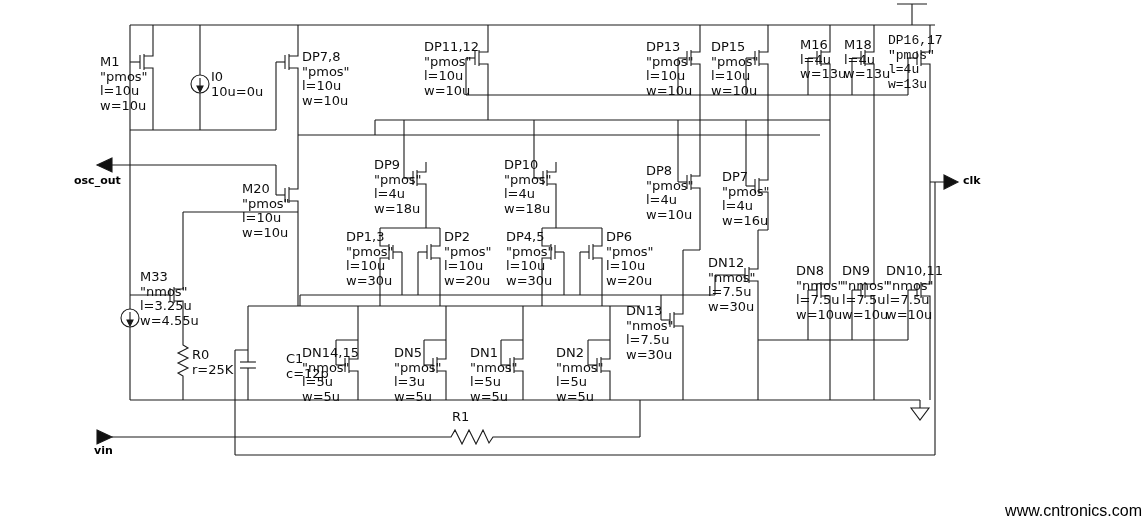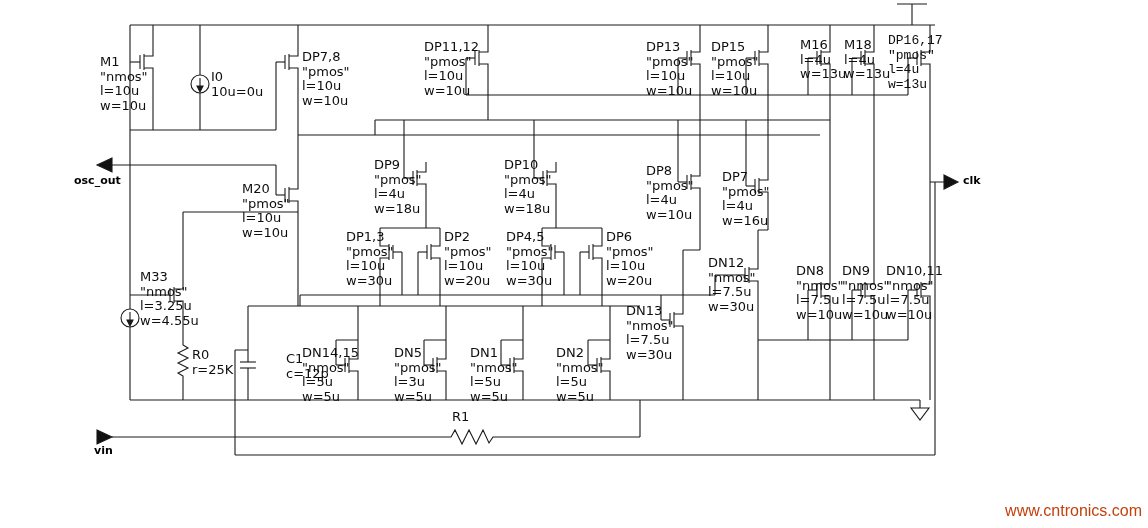--- a/index.html
+++ b/index.html
@@ -16,21 +16,21 @@
   .portlbl{
     position:absolute;font-size:11px;font-weight:bold;color:#000;z-index:3;
     font-family:"DejaVu Sans", sans-serif;
   }
   .caption{
     position:absolute;left:0;top:482px;width:100%;text-align:center;
     font-size:21px;font-weight:bold;color:#000;letter-spacing:2px;z-index:3;
     font-family:"DejaVu Sans", sans-serif;
   }
   .watermark{
-    position:absolute;right:6px;top:502px;font-size:16px;color:#c2410c;z-index:3;
+    position:absolute;right:6px;top:502px;font-size:16px;color:#000000;z-index:3;
     font-family:"Liberation Sans", sans-serif;
   }
 </style>
 </head>
 <body>
 
 <div class="stage">
 
   <svg width="1148" height="528" viewBox="0 0 1148 528">
     <defs>
@@ -106,21 +106,21 @@
       <polyline points="445,437 451,437 455,430 462,444 469,430 476,444 483,430 489,443 493,437 495,437"></polyline>
 
       <polygon points="911,408 929,408 920,420" fill="#ffffff"></polygon>
       <polygon points="112,158 97,165 112,172" fill="#111111"></polygon>
       <polygon points="97,430 112,437 97,444" fill="#111111"></polygon>
       <polygon points="944,175 958,182 944,189" fill="#111111"></polygon>
     </g>
   </svg>
 
   <div class="lbl" style="left:100px;top:55px;">M1
-"nmos"
+"pmos"
 l=10u
 w=10u</div>
   <div class="lbl" style="left:211px;top:70px;">I0
 10u=0u</div>
   <div class="lbl" style="left:302px;top:50px;">DP7,8
 "pmos"
 l=10u
 w=10u</div>
   <div class="lbl" style="left:424px;top:40px;">DP11,12
 "pmos"

